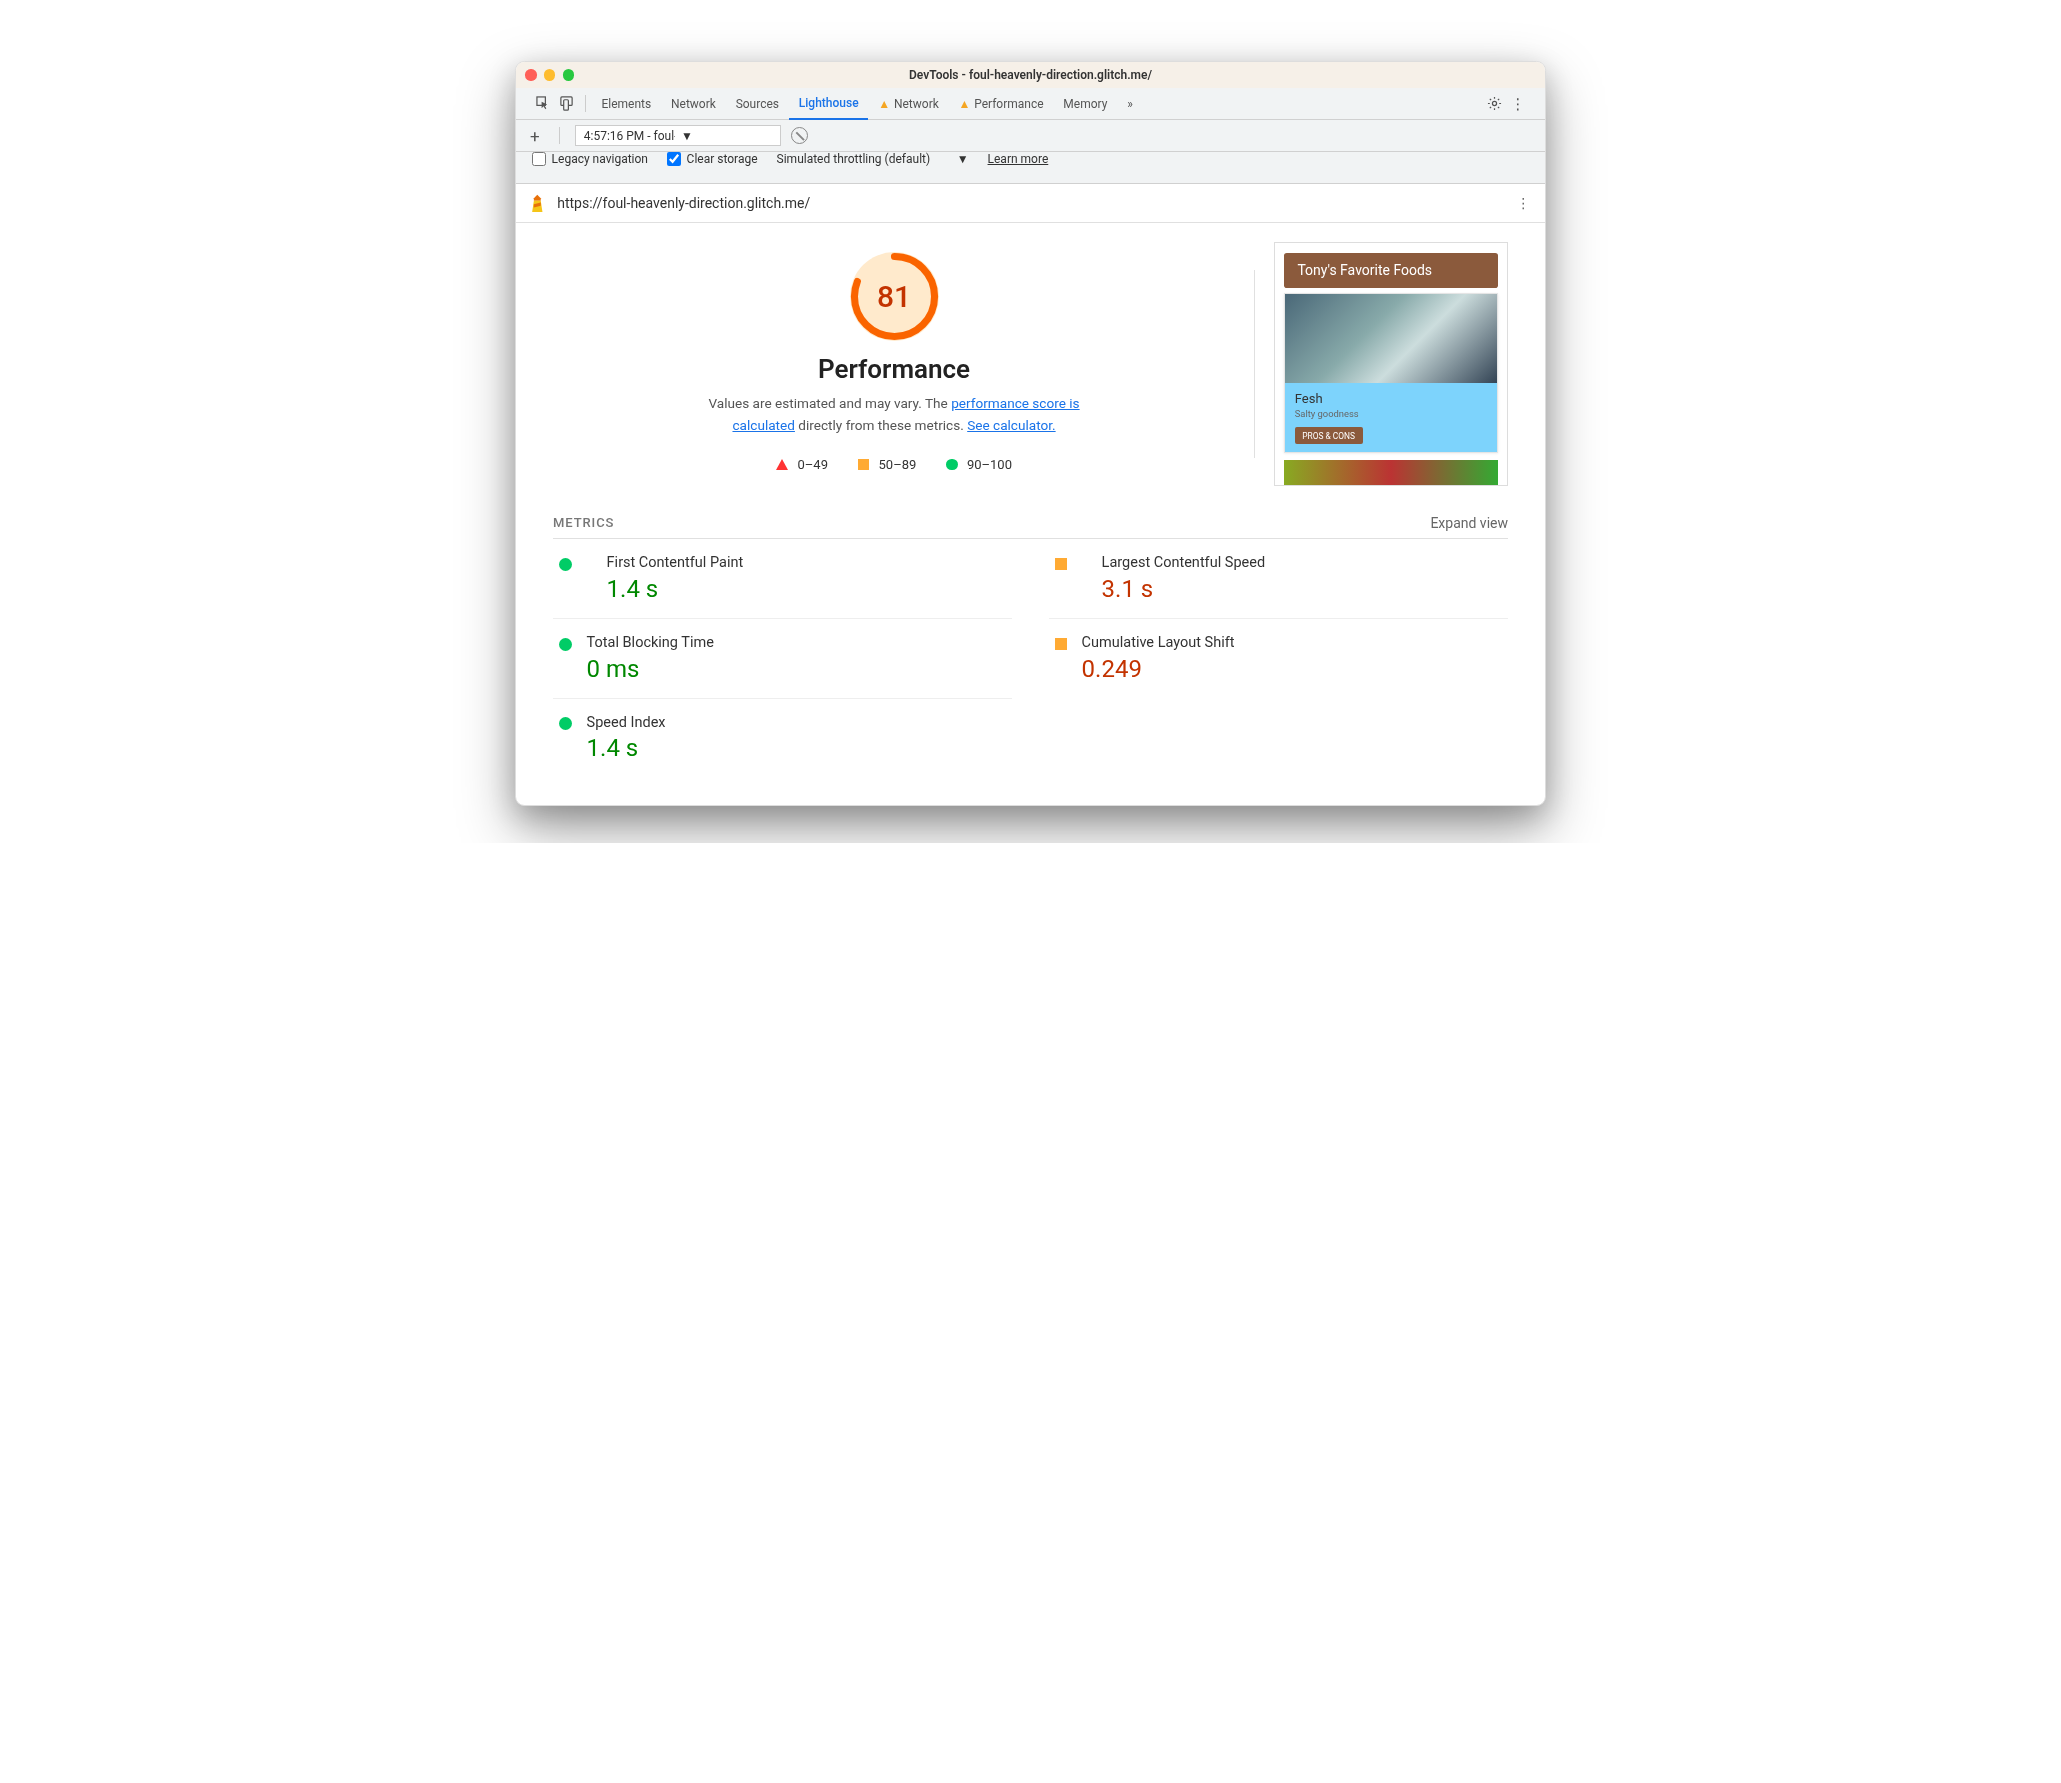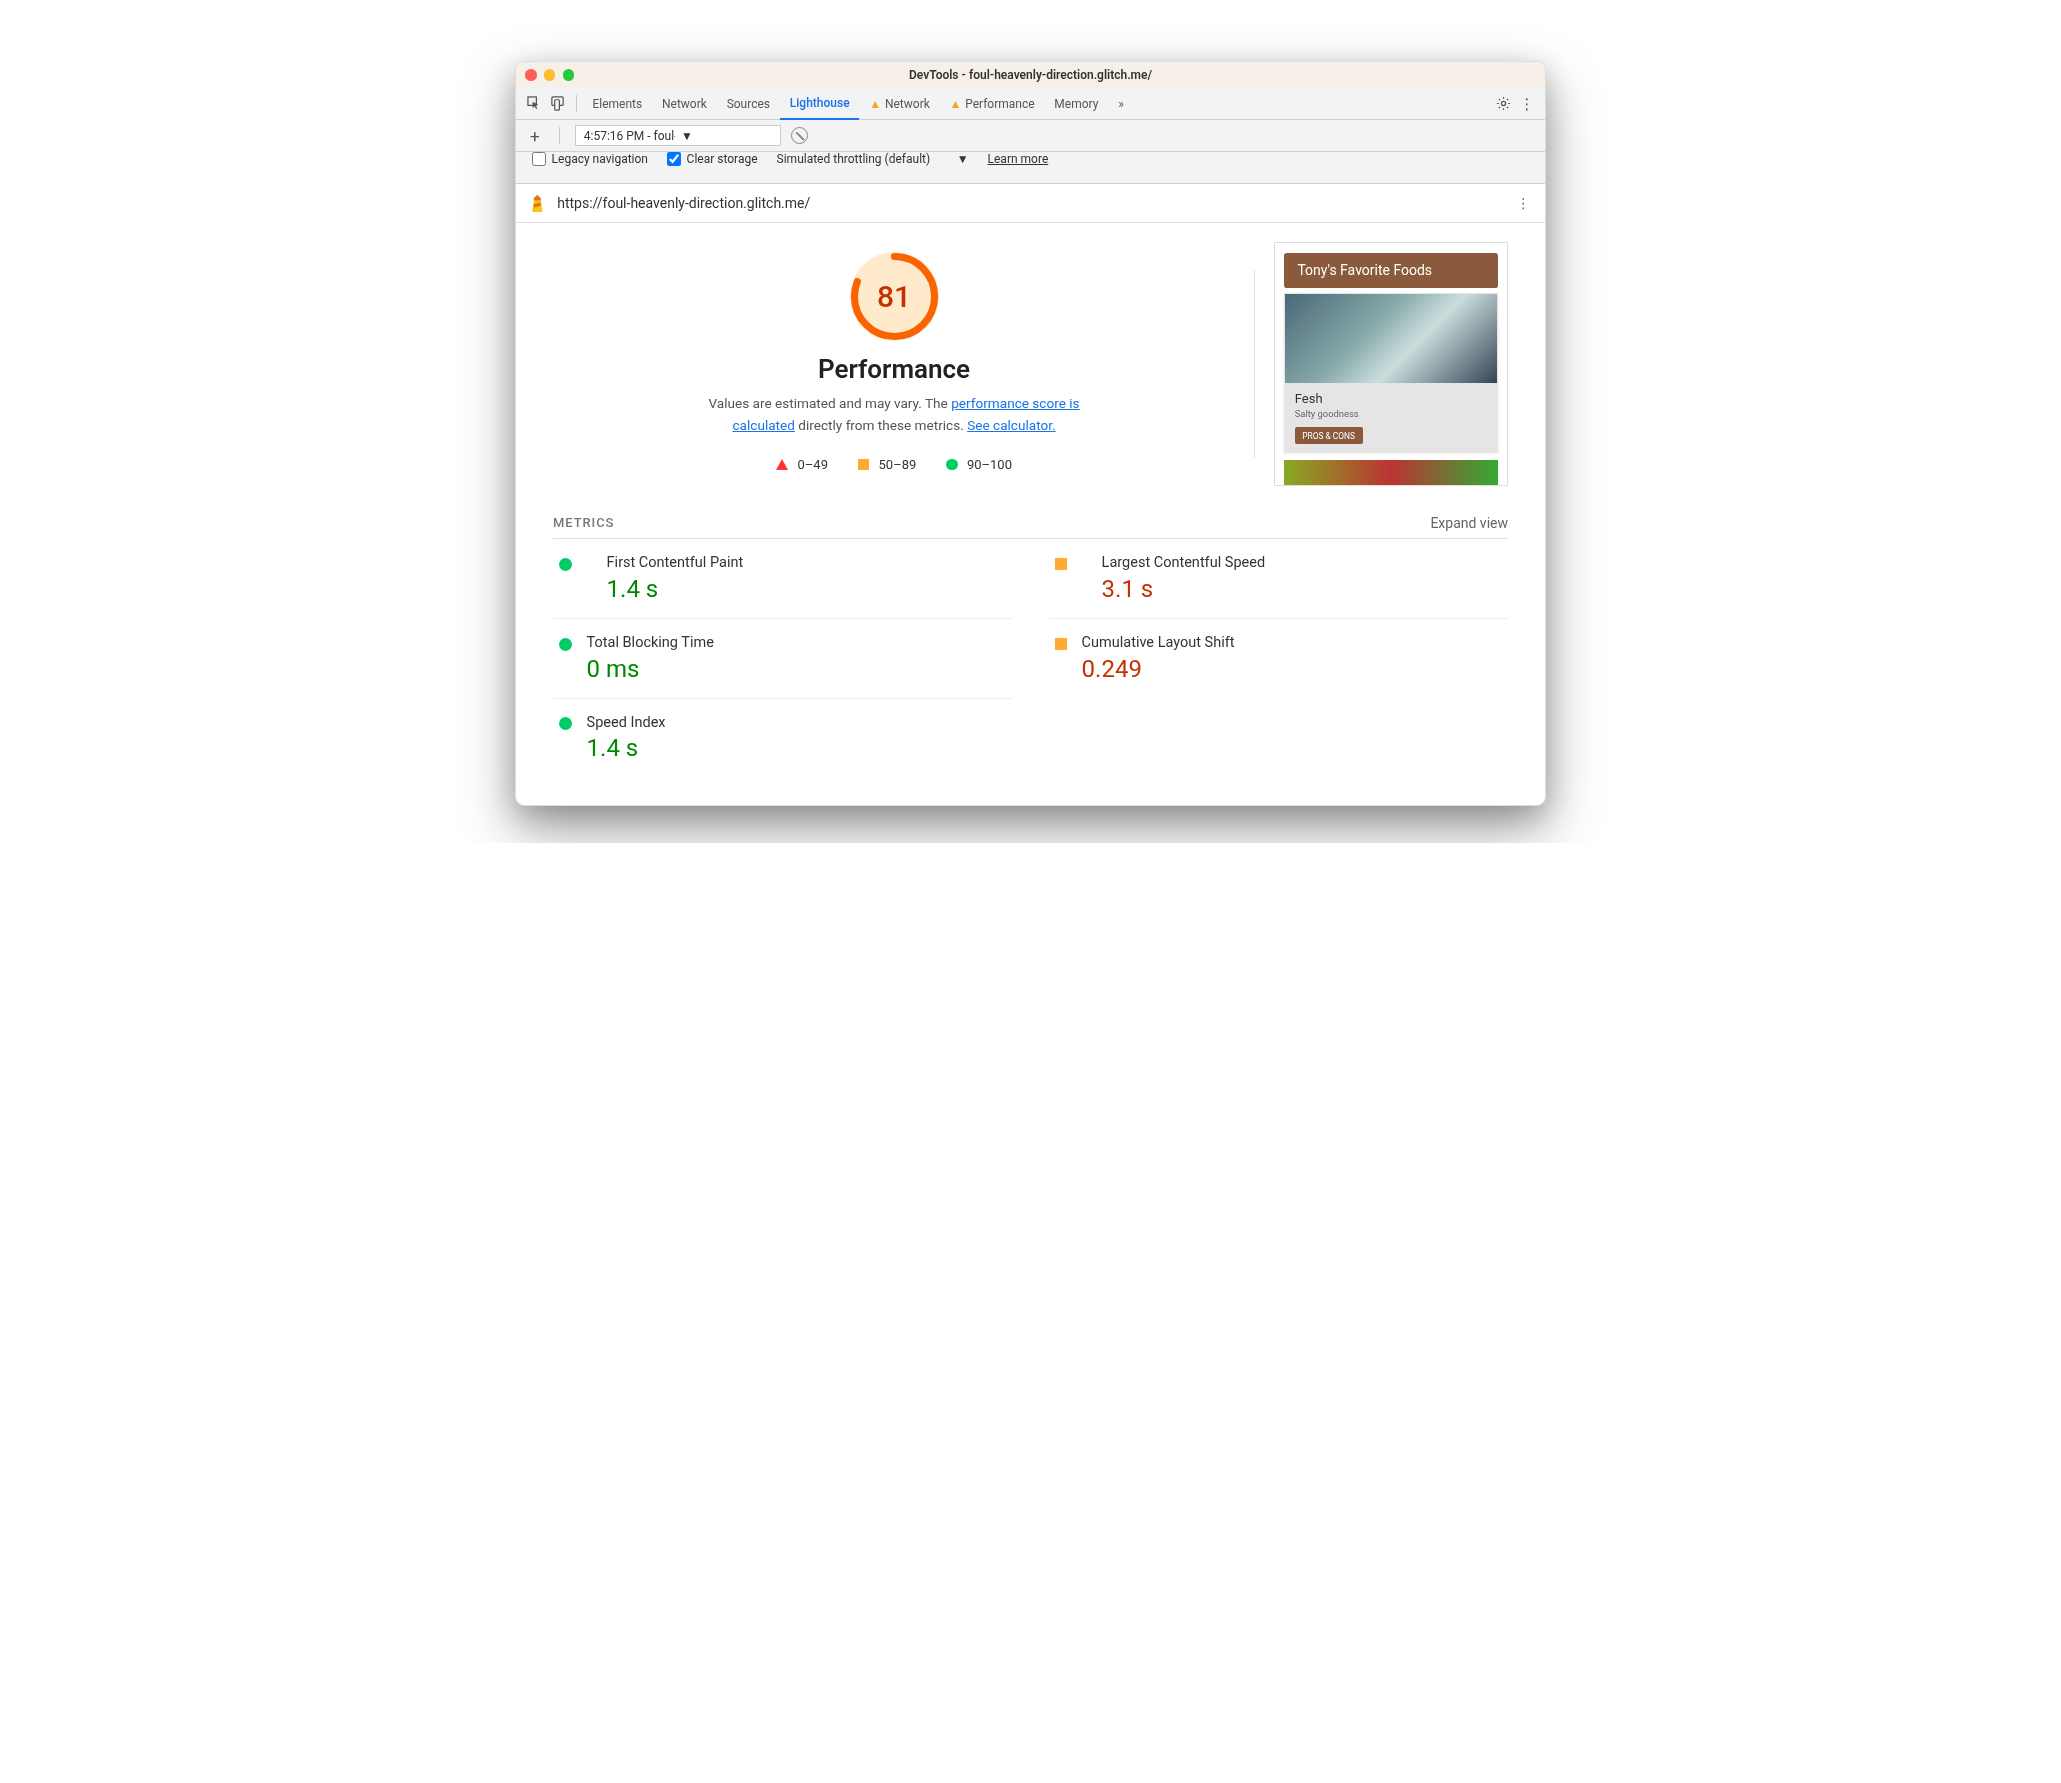--- a/index.html
+++ b/index.html
@@ -33,21 +33,21 @@
   .red { background: #ff5f57; }
   .yellow { background: #febc2e; }
   .green { background: #28c840; }
   .titlebar-title {
     position: absolute; left: 0; right: 0; text-align: center;
     font-size: 12px; font-weight: 600; color: #333; pointer-events: none;
   }
   .tabbar {
     display: flex; align-items: center;
     background: #f1f3f4; border-bottom: 0.9px solid #d0d0d0;
-    height: 32px; padding: 0 7px; gap: 1px;
+    height: 32px; padding: 0 16px; gap: 1px;
   }
   .tab-icon-btn {
     width: 22.5px; height: 22.5px; display: flex; align-items: center; justify-content: center;
     color: #555; cursor: pointer;
   }
   .tab-sep { width:0.9px; height:17px; background:#ccc; margin:0 5.6px; }
   .tab {
     padding: 0 9.4px; height: 32px; display: flex; align-items: center;
     font-size: 12px; color: #555; cursor: pointer; gap: 3.7px;
   }
@@ -131,21 +131,21 @@
   .preview-col { width: 234px; padding-top: 0px;}
   .preview-frame {
     border: 0.9px solid #ddd; padding: 9.4px; background: #fff;
     height: 244px; overflow: hidden;
   }
   .preview-header {
     background: #8b5a3c; color: #fff; padding: 9.4px 13px; font-size: 14px;
     border-radius: 2.8px;
   }
   .preview-card {
-    border: 0.9px solid #e5e5e5; margin-top: 5.6px; background: #e5e5e5;
+    border: 0.9px solid #e5e5e5; margin-top: 5.6px; background: #7dd3fc;
     box-shadow: 0 0.9px 2.8px rgba(0,0,0,0.1);
   }
   .preview-img { height: 89px; background: linear-gradient(135deg, #4a6878 0%, #8aa 40%, #cdd 60%, #345 100%); }
   .preview-body { padding: 7.5px 9.4px; }
   .preview-name { font-size: 13px; color: #333; }
   .preview-sub { font-size: 9.4px; color: #666; margin-top: 2.8px; }
   .preview-btn {
     background: #8b5a3c; color: #fff; font-size: 8.4px; padding: 3.7px 7.5px;
     display: inline-block; margin-top: 7.5px; border-radius: 1.9px;
   }

